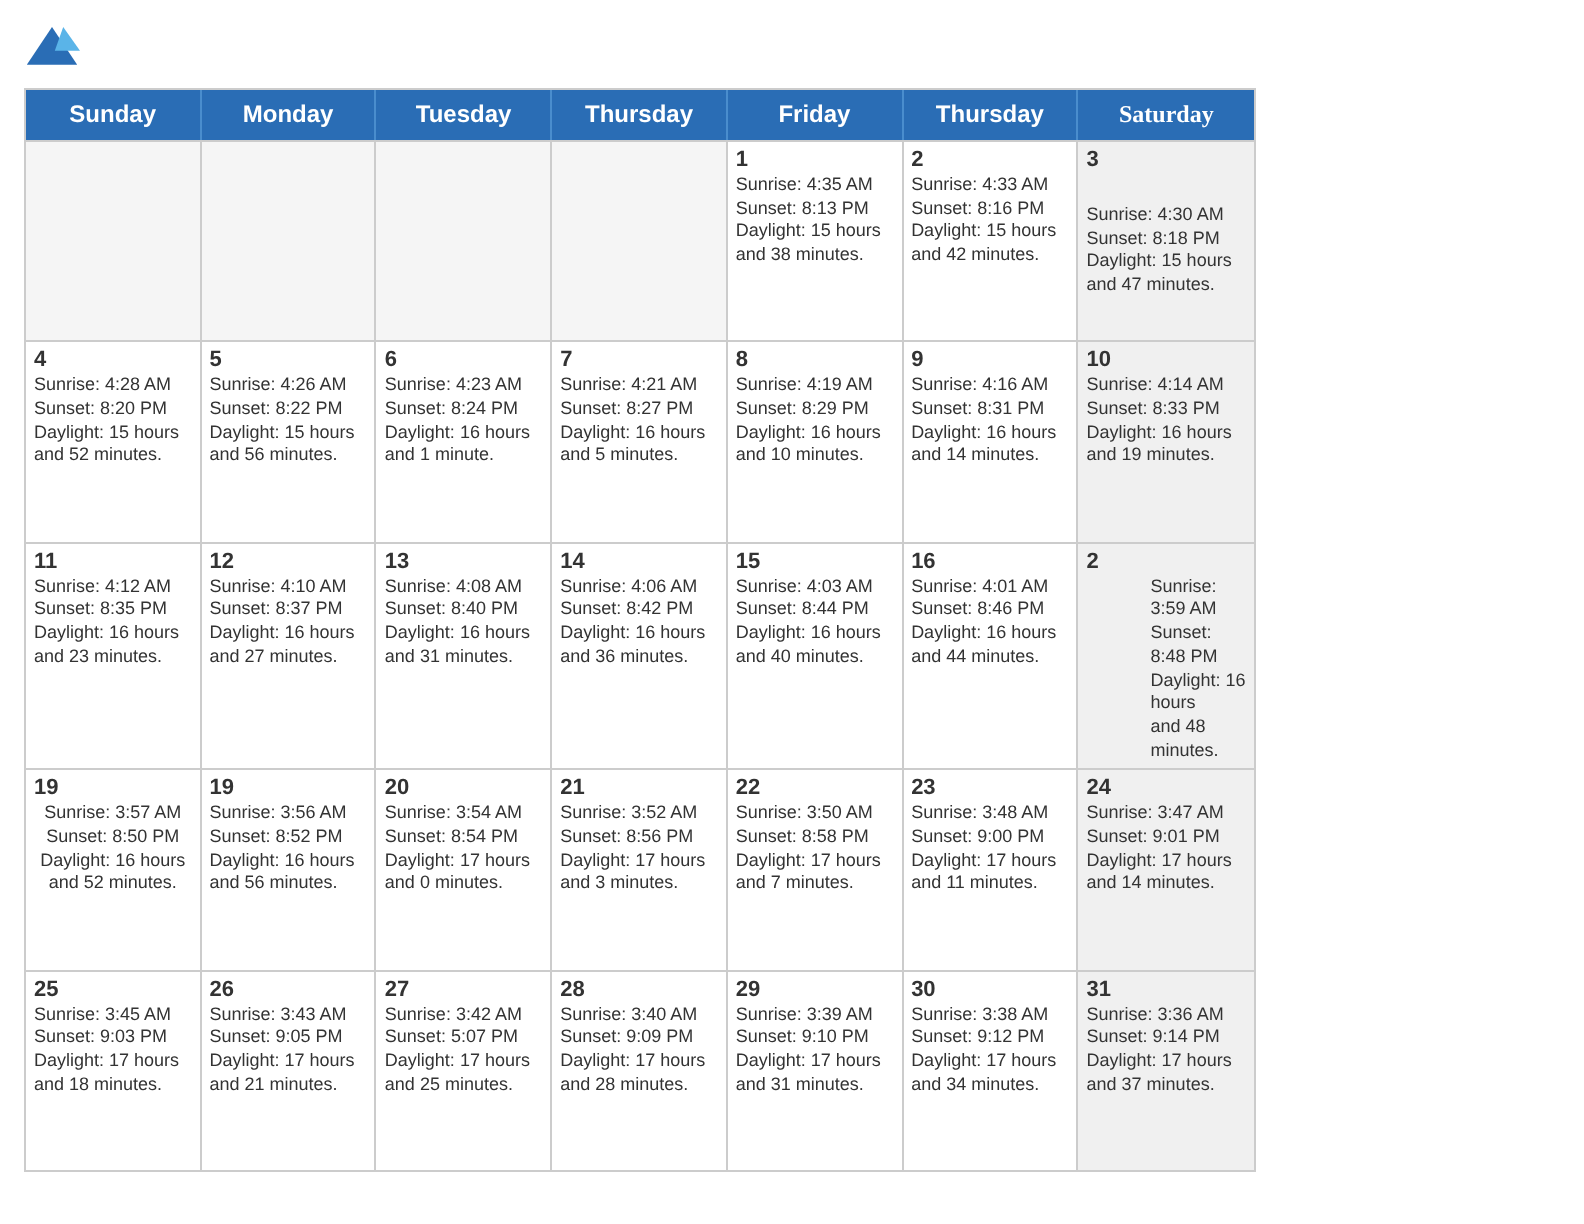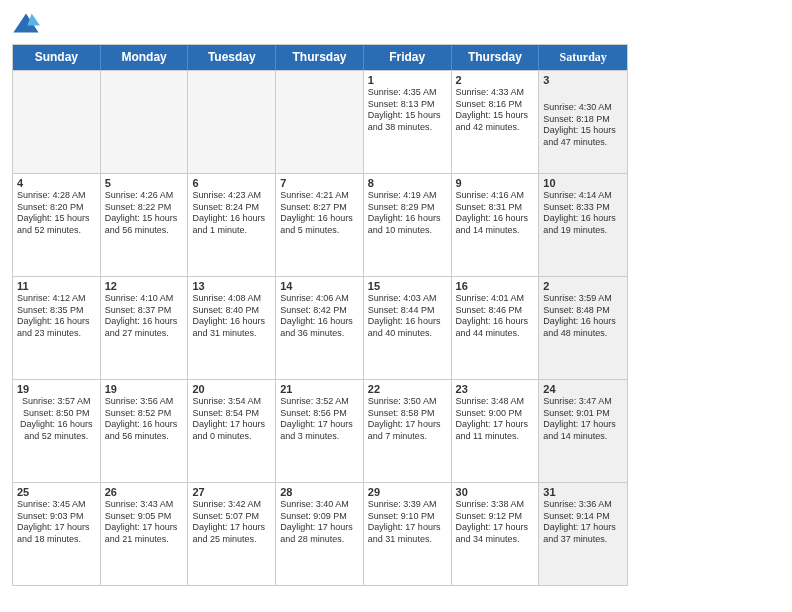--- a/index.html
+++ b/index.html
@@ -262,21 +262,21 @@
           </div>
           <div class="cal-cell">
             <span class="day-number">16</span>
             <div class="cell-text" style="white-space: pre-line;">Sunrise: 4:01 AM
 Sunset: 8:46 PM
 Daylight: 16 hours
 and 44 minutes.</div>
           </div>
           <div class="cal-cell shaded">
             <span class="day-number">2</span>
-            <div class="cell-text" style="white-space: pre-line;">Sunrise: 3:59 AM
+            <div class="cell-text" style="white-space: pre-line; margin-left: 32px;">Sunrise: 3:59 AM
 Sunset: 8:48 PM
 Daylight: 16 hours
 and 48 minutes.</div>
           </div>
         </div>
         <div class="cal-row">
           <div class="cal-cell">
             <span class="day-number">19</span>
             <div class="cell-text" style="white-space: pre-line; text-align: center;">Sunrise: 3:57 AM
 Sunset: 8:50 PM

